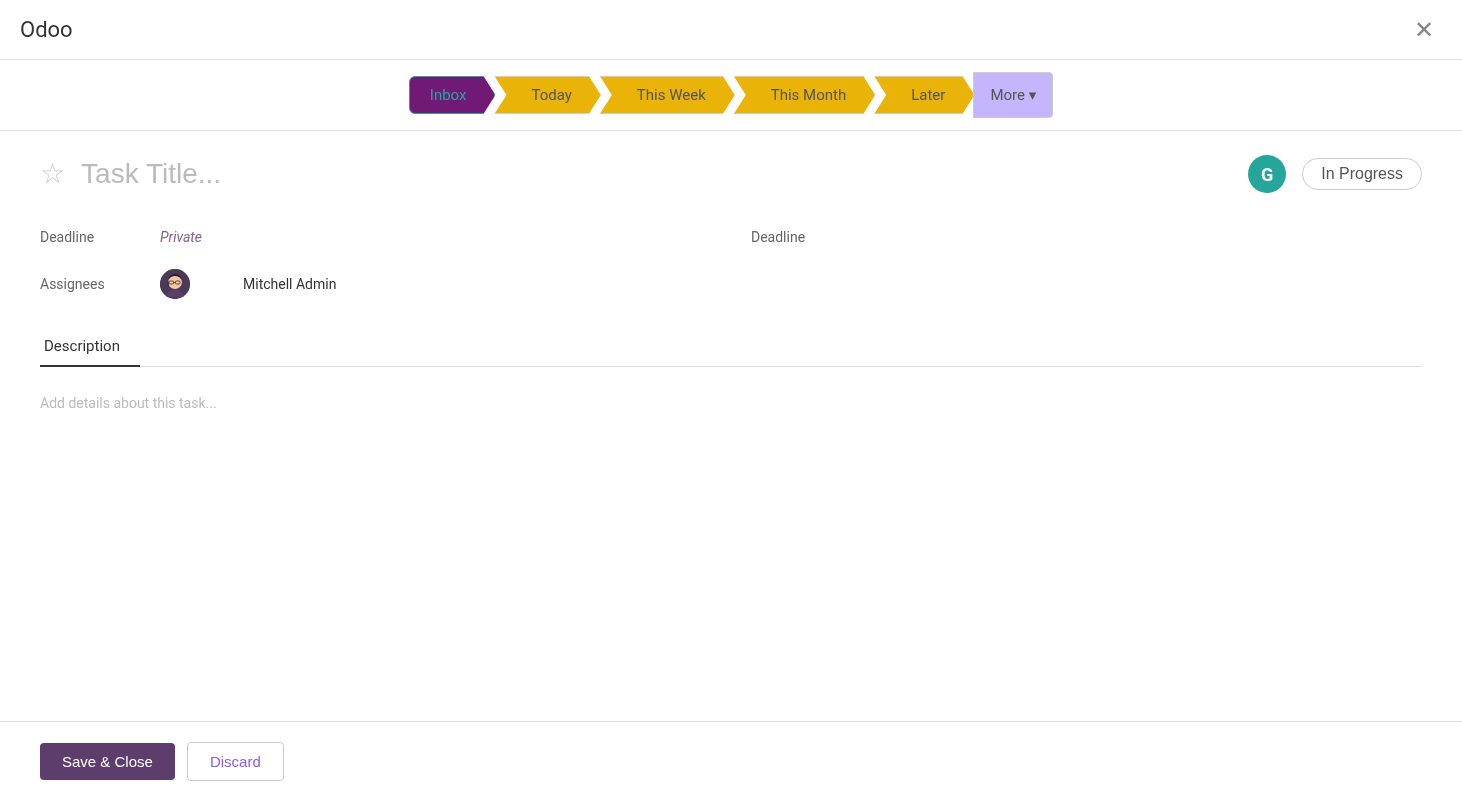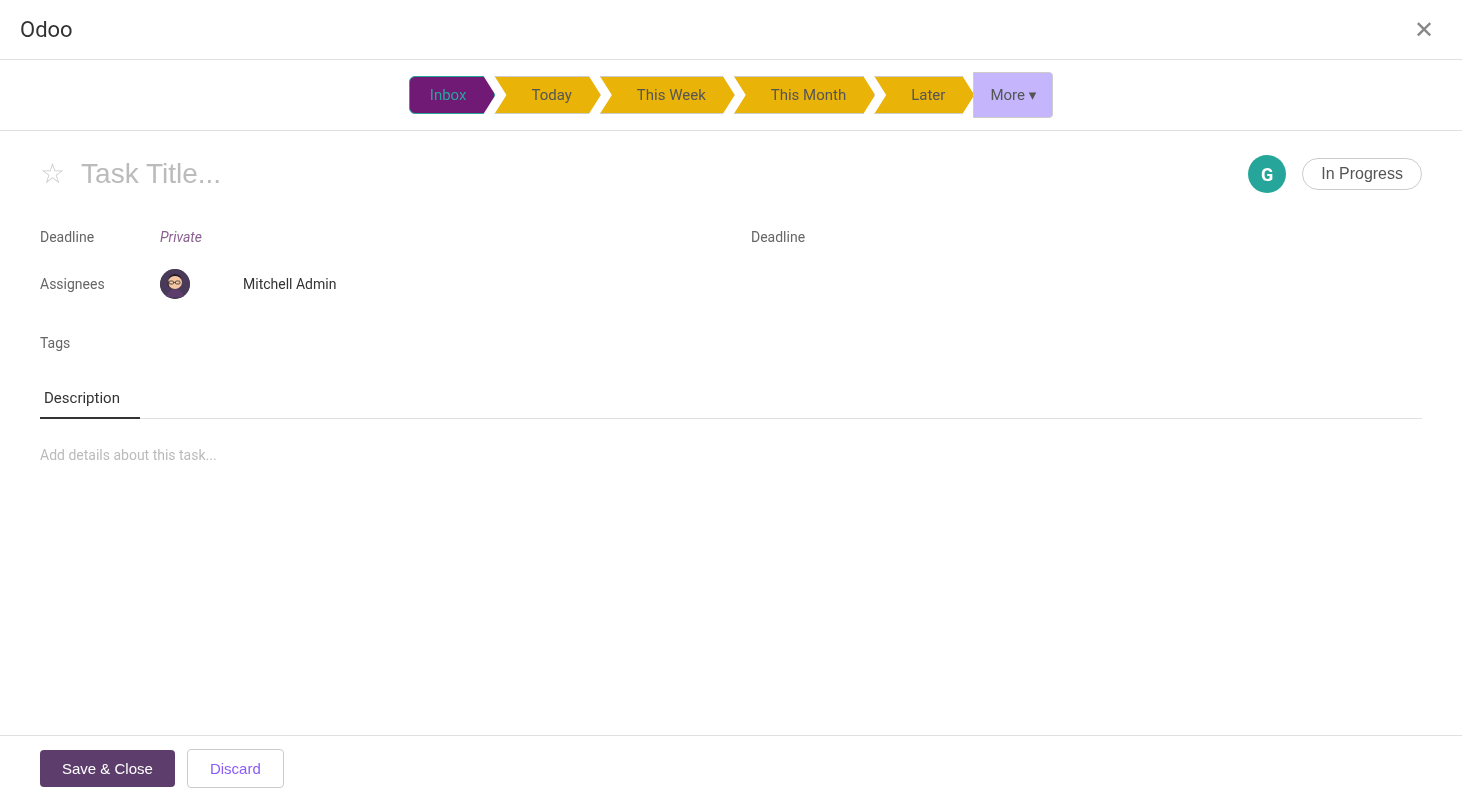--- a/index.html
+++ b/index.html
@@ -235,21 +235,21 @@
       padding: 8px 0;
     }
 
     
     .flex-spacer { flex: 1; }
 
     
     .bottom-bar {
       display: flex;
       align-items: center;
-      padding: 13px 40px;
+      padding: 20px 40px;
       border-top: 1px solid #e0e0e0;
       background: #fff;
       gap: 12px;
     }
     .btn-save {
       background: #5c3d6b;
       color: #fff;
       border: none;
       border-radius: 4px;
       padding: 10px 22px;
@@ -343,24 +343,20 @@
     </div>
 
     <div>
       <div class="form-row">
         <span class="form-label">Deadline</span>
         <span class="form-value"></span>
       </div>
     </div>
   </div>
 
-  <div class="tags-row">
-    <span class="tags-label">Tags</span>
-    <span class="form-value"></span>
-  </div>
 
   <div class="desc-tabs">
     <div class="desc-tab">Description</div>
   </div>
 
   <div class="desc-placeholder">Add details about this task...</div>
 
   <div class="flex-spacer"></div>
 </div>
 

